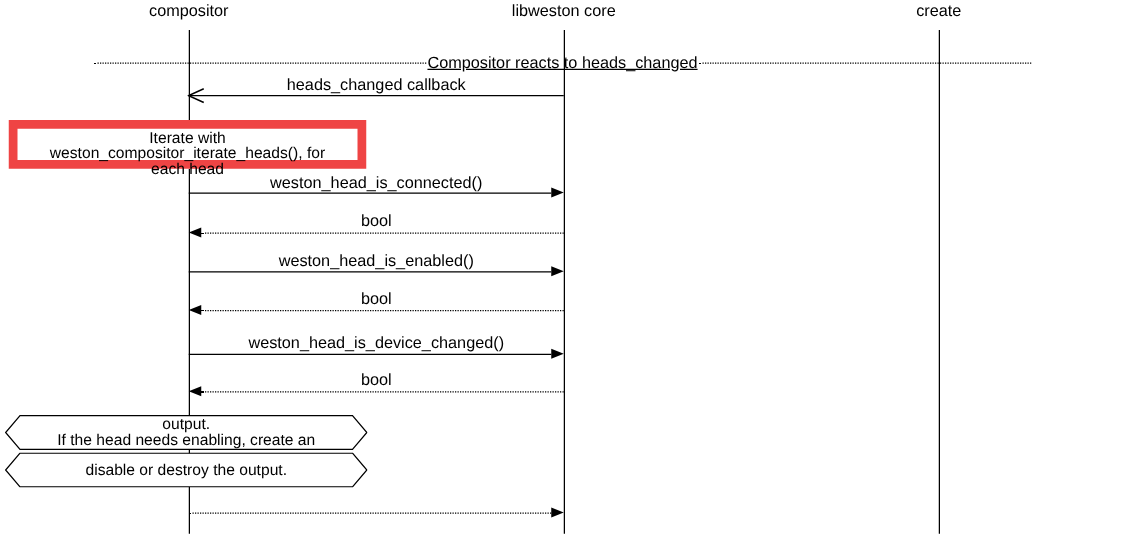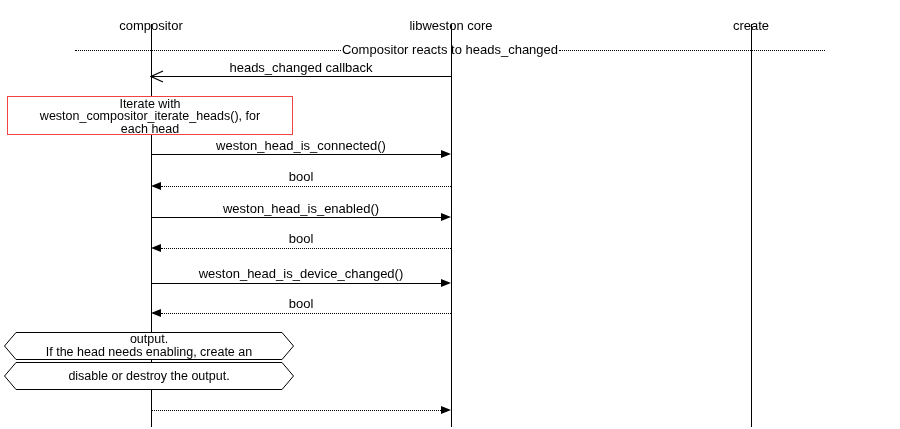--- a/index.html
+++ b/index.html
@@ -7,21 +7,21 @@
     position: relative;
     width: 900px;
     height: 429px;
     background: #ffffff;
     font-family: "Liberation Sans", "DejaVu Sans", sans-serif;
     color: #000000;
     overflow: hidden;
   }
   .plabel {
     position: absolute;
-    top: 18px;
+    top: 1px;
     width: 200px;
     text-align: center;
     font-size: 13px;
     line-height: 15px;
     white-space: nowrap;
   }
   .lifeline {
     position: absolute;
     top: 24px;
     height: 403px;
@@ -29,20 +29,21 @@
     background: #000000;
   }
   .divider {
     position: absolute;
     left: 75px;
     width: 750px;
     top: 43px;
     height: 14px;
     display: flex;
     align-items: center;
+    text-decoration: underline;
   }
   .divider-seg { flex: 1; height: 0; border-top: 1px dotted #000000; }
   .divider-text { font-size: 13px; line-height: 14px; white-space: nowrap; padding: 0 1px; }
   .msg-label {
     position: absolute;
     left: 151px;
     width: 300px;
     height: 16px;
     text-align: center;
     font-size: 13px;
@@ -62,21 +63,21 @@
     border-right: 10px solid #000000;
     border-top: 4px solid transparent;
     border-bottom: 4px solid transparent;
   }
   .arrow-open { position: absolute; }
   .note {
     position: absolute;
     left: 7px; top: 96px;
     width: 286px; height: 39px;
     box-sizing: border-box;
-    border: 1px solid #ef4444;
+    border: 7px solid #ef4444;
     background: #ffffff;
     text-align: center;
     font-size: 12.5px;
     line-height: 12.3px;
     padding-top: 1px;
     white-space: nowrap;
   }
   .hex { position: absolute; left: 4px; width: 290px; height: 28px; }
   .hex svg { position: absolute; left: 0; top: 0; }
   .hex-text {

